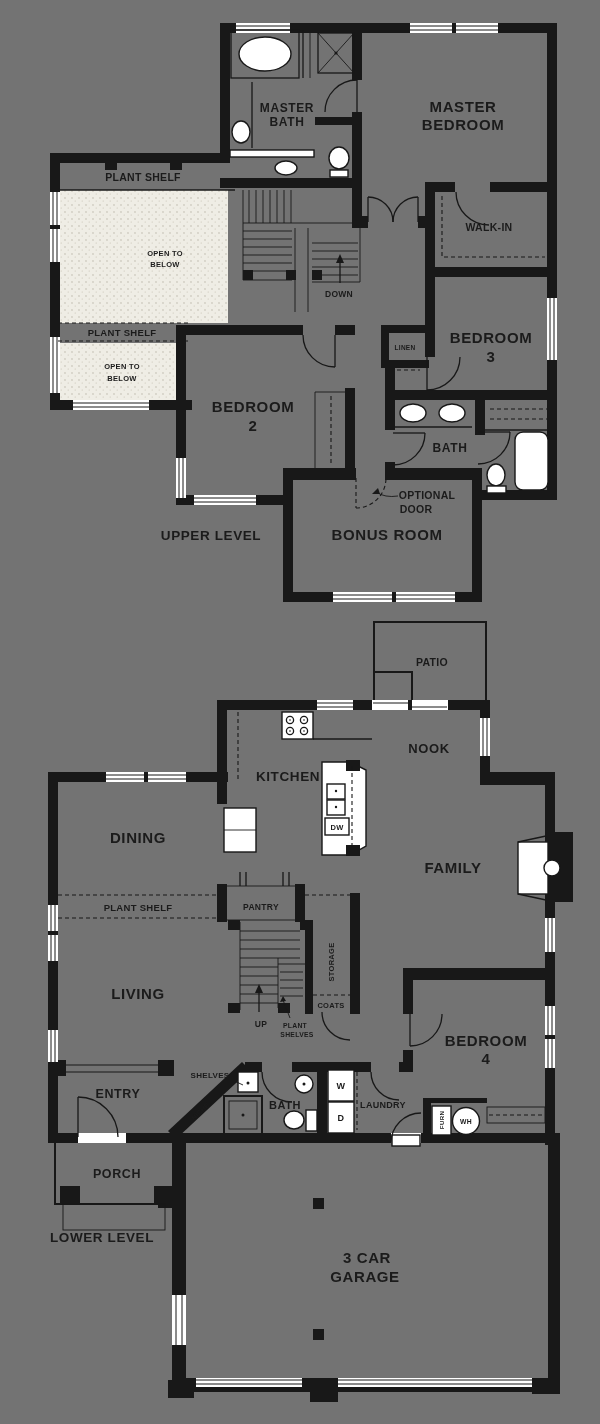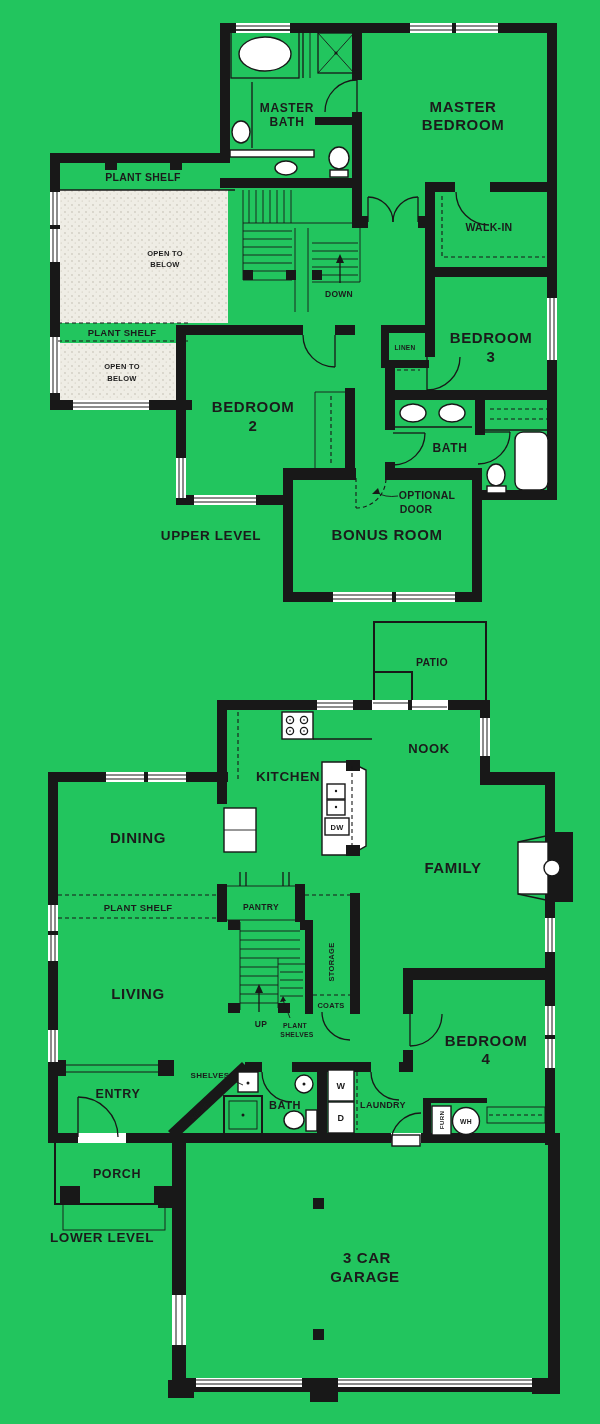--- a/index.html
+++ b/index.html
@@ -1,16 +1,16 @@
 <!DOCTYPE html>
 <html><head>
 <meta charset="utf-8">
 <style>
   html,body{margin:0;padding:0;background:#e8e6e0;}
-  .stage{position:relative;width:600px;height:1424px;margin:0 auto;background:#22c55e;overflow:hidden;}
+  .stage{position:relative;width:600px;height:1424px;margin:0 auto;background:#737373;overflow:hidden;}
   svg{position:absolute;left:0;top:0;}
   .w{fill:#181818;}
   .thin{stroke:#181818;stroke-width:1.3;fill:none;}
   .thin2{stroke:#181818;stroke-width:2;fill:none;}
   .hair{stroke:#181818;stroke-width:0.9;fill:none;}
   .dash{stroke:#181818;stroke-width:1.1;fill:none;stroke-dasharray:4 3;}
   .fix{fill:#ffffff;stroke:#181818;stroke-width:1.4;}
   .win{fill:#ffffff;}
   .wl{stroke:#181818;stroke-width:1;}
   .lbl{font-family:"Liberation Sans",sans-serif;font-weight:700;fill:#1b1b1b;letter-spacing:0.6px;}

